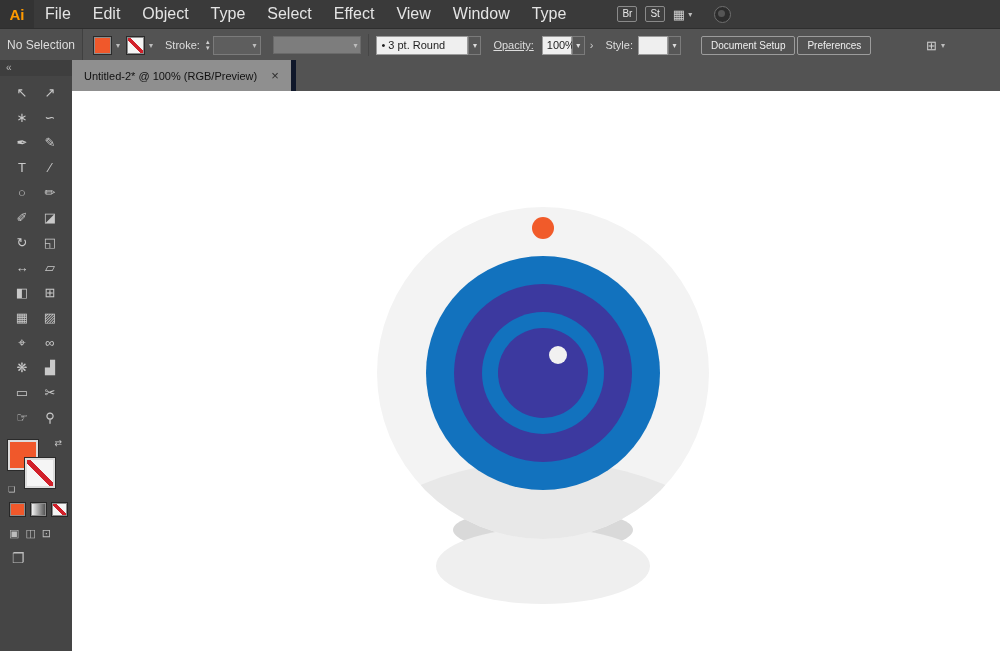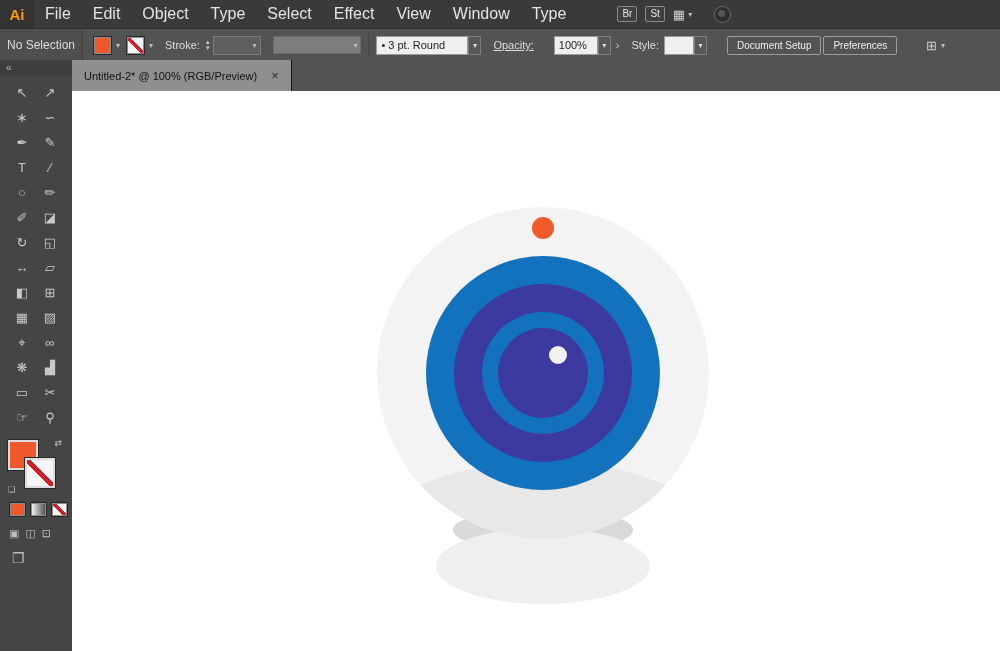--- a/index.html
+++ b/index.html
@@ -69,21 +69,21 @@
   .msw{width:15px;height:13px;border:1px solid #272727;box-shadow:0 0 0 1px #8d8d8d inset;}
   .msw-color{background:#F0582B;}
   .msw-grad{background:linear-gradient(to right,#fdfdfd,#4a4a4a);}
   .draw-modes{display:flex;gap:6px;padding:10px 0 0 9px;color:#bdbdbd;font-size:11px;}
   .screen-mode{padding:10px 0 0 12px;color:#bdbdbd;font-size:14px;}
 
   
   .tabbar{position:absolute;top:60px;left:72px;right:0;height:31px;background:#535353;}
   .tab{position:absolute;left:0;top:0;height:31px;background:#8f8f8f;display:flex;
        align-items:center;padding:0 12px;gap:14px;font-size:11px;color:#111;
-       border-right:1px solid #0f172a;}
+       border-right:5px solid #0f172a;}
   .tab-close{color:#2c2c2c;font-size:13px;}
 
   
   .canvas{position:absolute;top:91px;left:72px;right:0;bottom:0;background:#fff;overflow:hidden;}
   .canvas svg{display:block;}
 </style>
 </head>
 <body>
 
 <div class="menubar">
@@ -140,21 +140,21 @@
     <span>
       <span>•</span>
       <span>3 pt. Round</span>
     </span>
   </div>
   <div class="caret-btn">
     <span>▾</span>
   </div>
 
   <span style="margin-left:12px;text-decoration:underline;">Opacity:</span>
-  <div class="combo light" style="width:44px;margin-left:20px;">
+  <div class="combo light" style="width:30px;margin-left:8px;">
     <span>100%</span>
   </div>
   <div class="caret-btn">
     <span>▾</span>
   </div>
   <span class="chev" style="margin-left:5px;">›</span>
 
   <span style="margin-left:12px;">Style:</span>
   <div class="combo light" style="width:30px;margin-left:5px;">
       <span></span>

